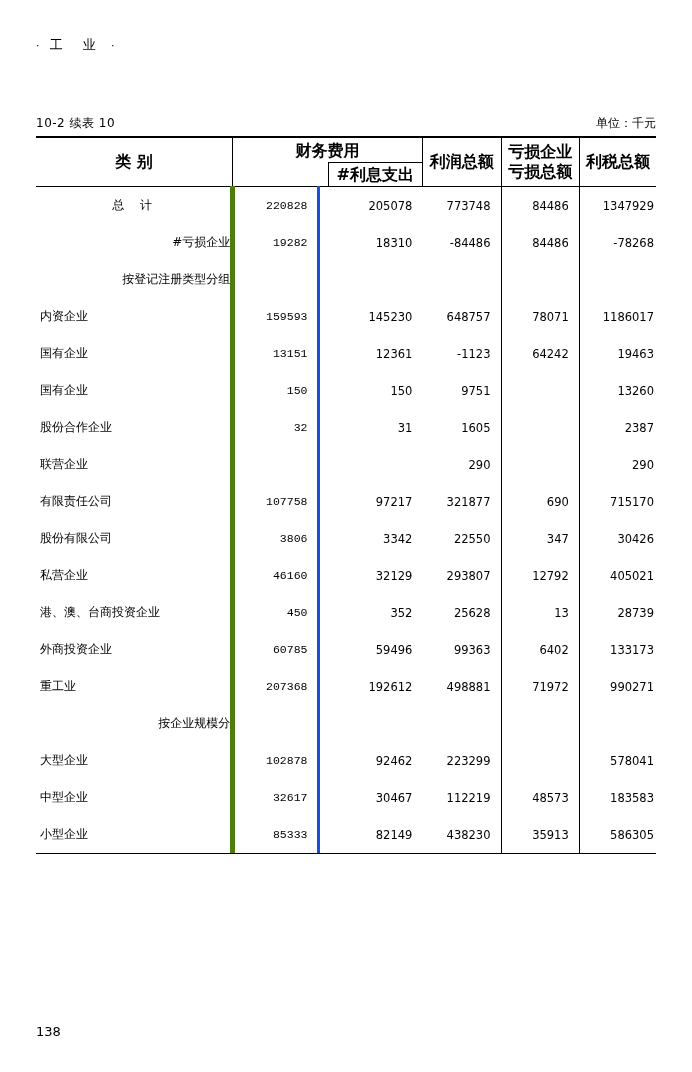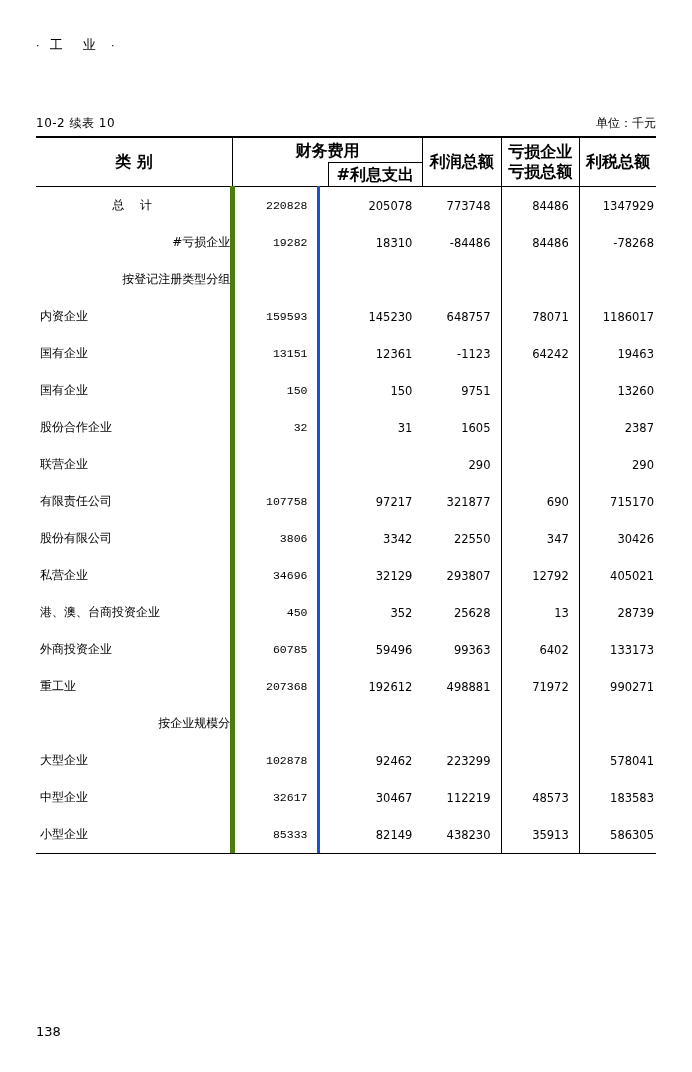--- a/index.html
+++ b/index.html
@@ -312,21 +312,21 @@
           <td class="cat ind2">股份有限公司</td>
           <td class="num cell-first">3806</td>
           <td class="num cell-sub">3342</td>
           <td class="num vline-right">22550</td>
           <td class="num vline-right">347</td>
           <td class="num cell-last">30426</td>
         </tr>
 
         <tr>
           <td class="cat ind2">私营企业</td>
-          <td class="num cell-first">34696</td>
+          <td class="num cell-first">46160</td>
           <td class="num cell-sub">32129</td>
           <td class="num vline-right">293807</td>
           <td class="num vline-right">12792</td>
           <td class="num cell-last">405021</td>
         </tr>
 
         <tr>
           <td class="cat ind3">港、澳、台商投资企业</td>
           <td class="num cell-first">450</td>
           <td class="num cell-sub">352</td>

